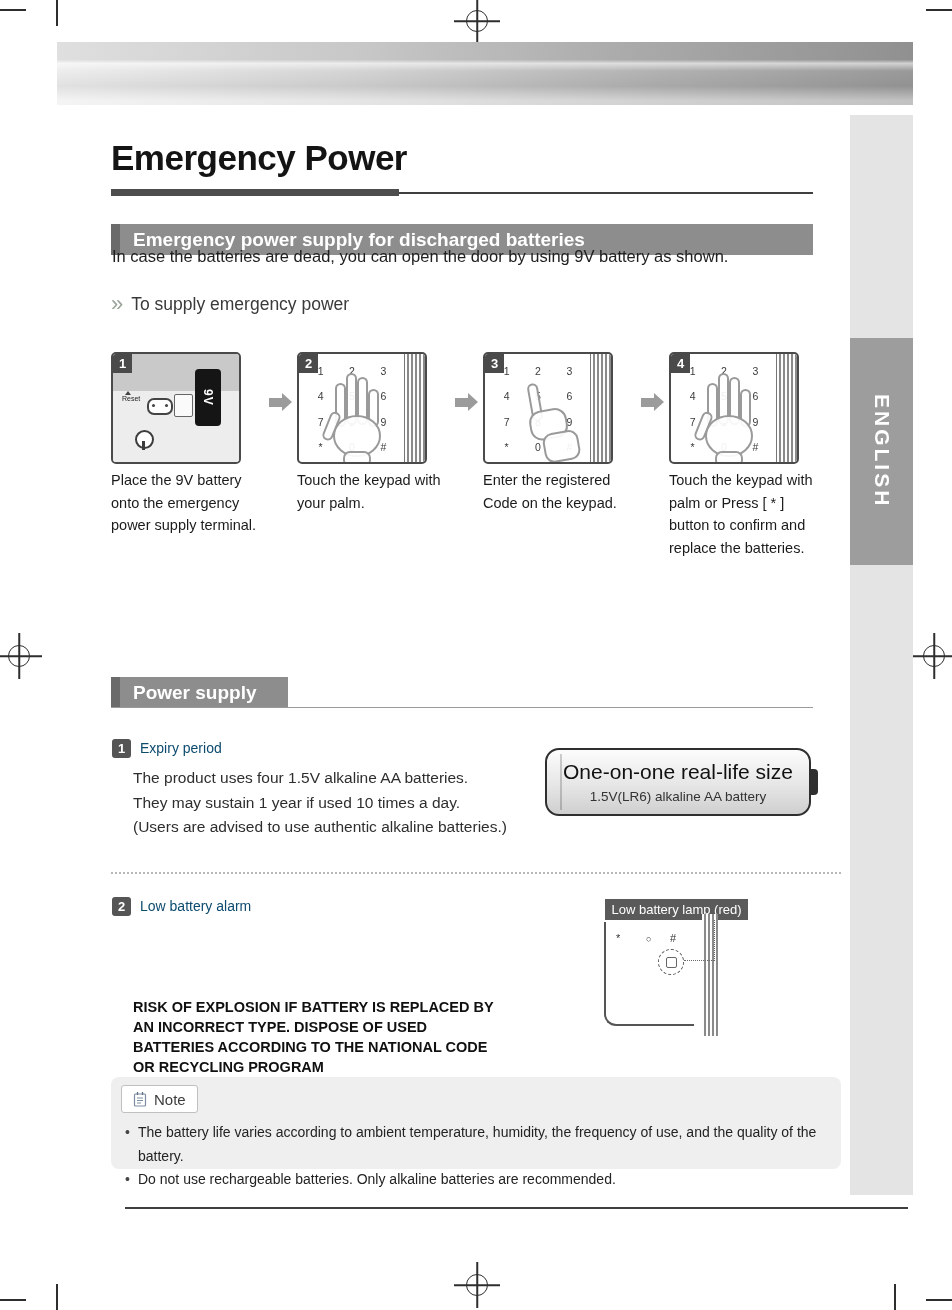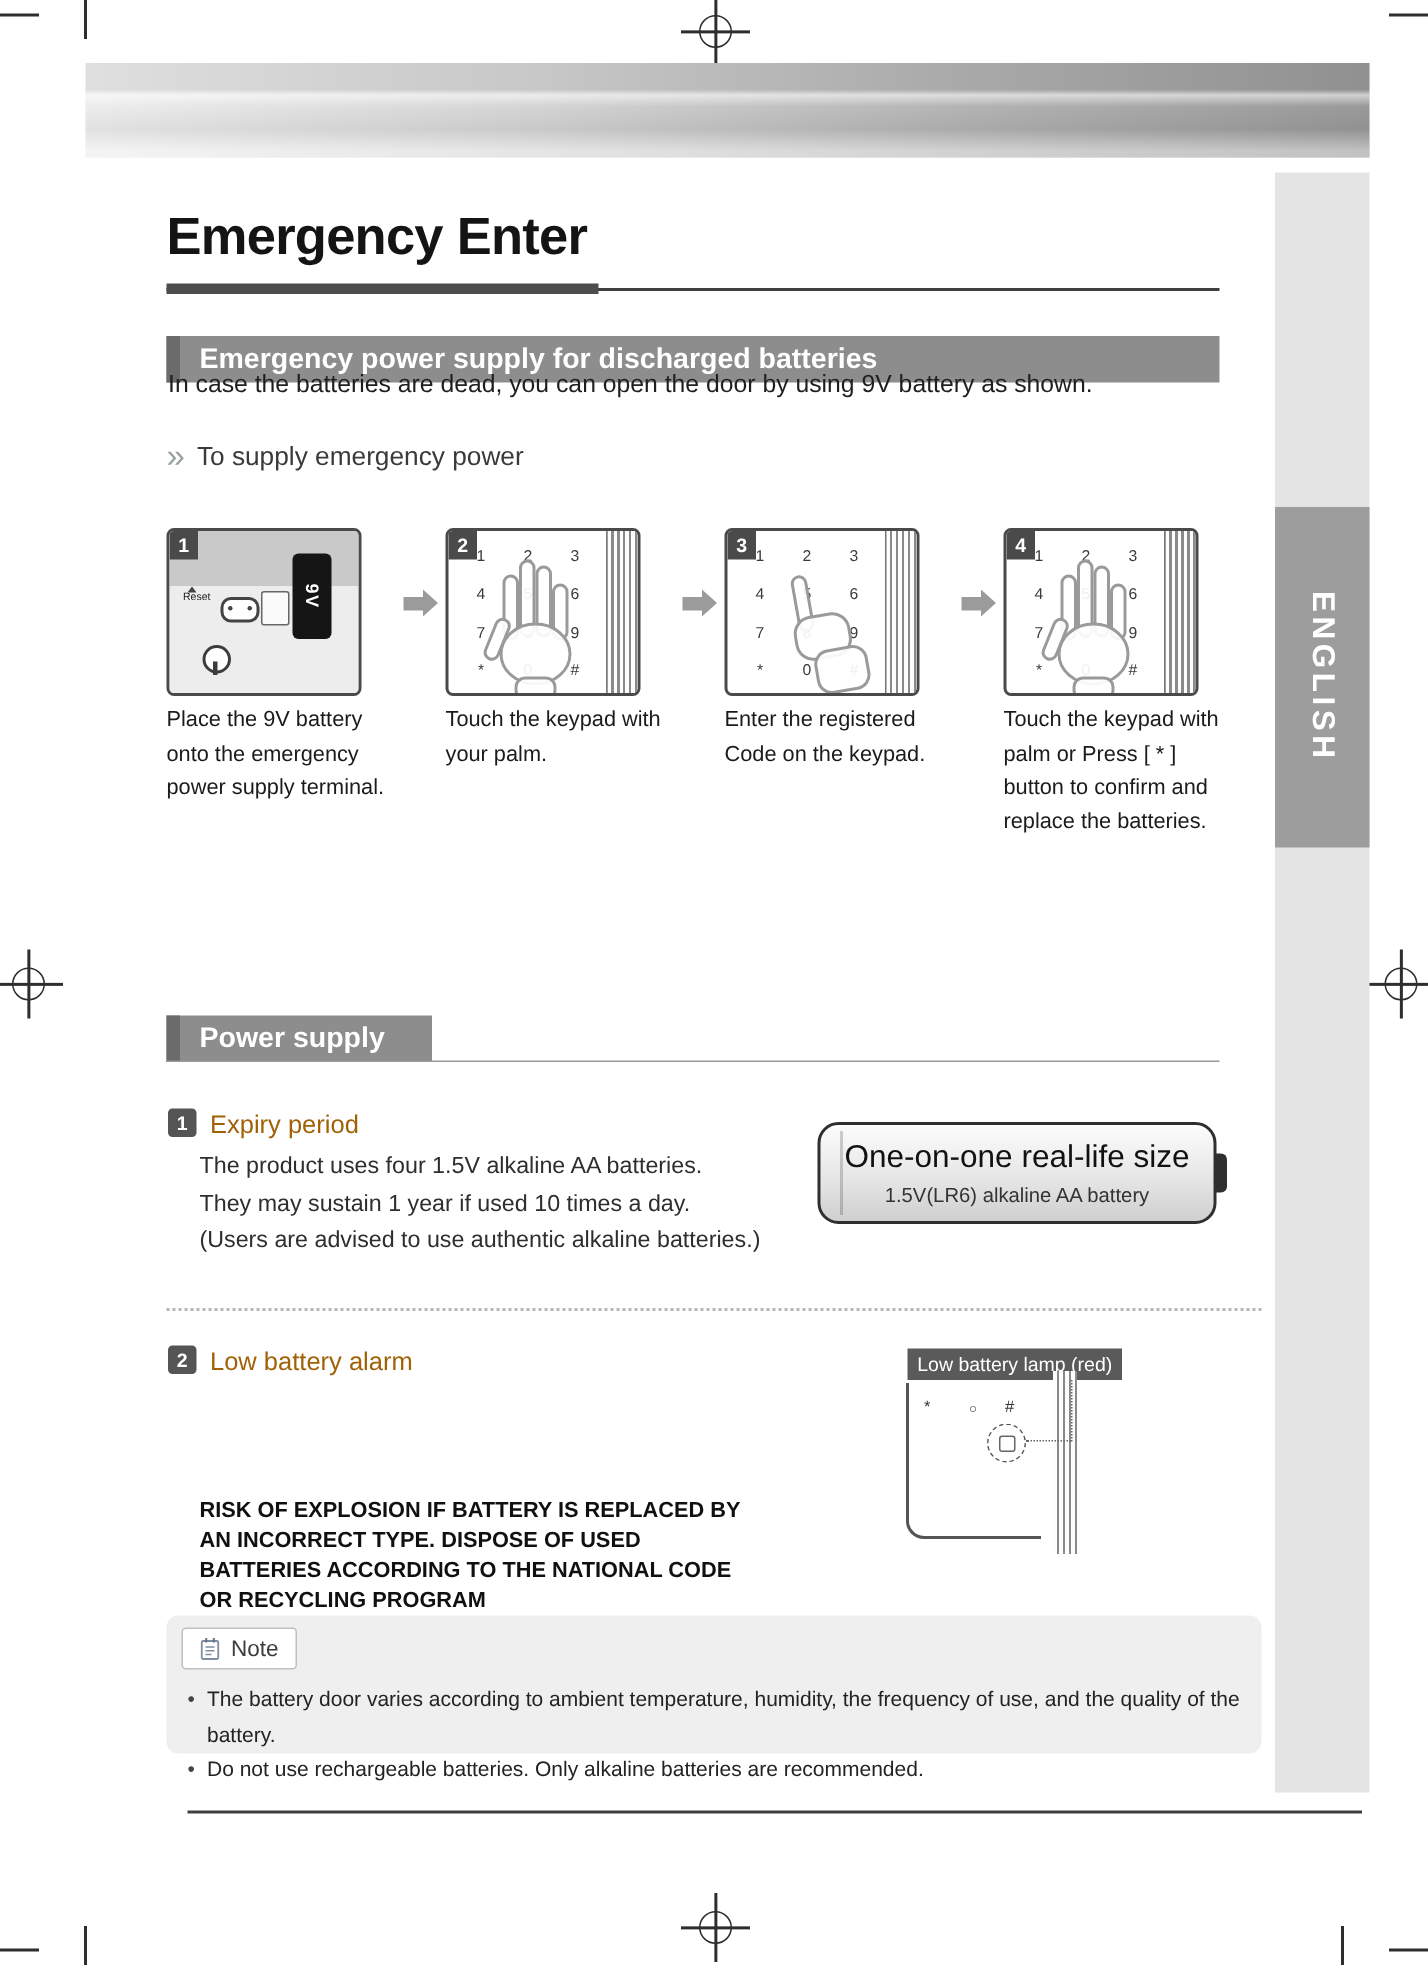--- a/index.html
+++ b/index.html
@@ -68,21 +68,21 @@
   .plug{position:absolute;left:61px;top:40px;width:17px;height:21px;background:#fafafa;border:1.5px solid #666;border-radius:2px;}
   .battery9v{position:absolute;left:82px;top:15px;width:26px;height:57px;background:#151515;border-radius:4px;
     display:flex;align-items:center;justify-content:center;}
   .battery9v span{writing-mode:vertical-rl;font-size:12px;font-weight:bold;color:#fff;letter-spacing:1px;}
   .keyhole{position:absolute;left:22px;top:76px;width:15px;height:15px;border:2.5px solid #3c3c3c;border-radius:50%;background:#fff;}
   .keyhole::after{content:"";position:absolute;left:4.5px;top:9px;width:3px;height:9px;background:#3c3c3c;}
 
   
   .num-badge{position:absolute;width:19px;height:19px;background:#555;border-radius:3px;color:#fff;
     font-size:13px;font-weight:bold;display:flex;align-items:center;justify-content:center;}
-  .block-title{position:absolute;font-size:17px;color:#a16207;}
+  .block-title{position:absolute;font-size:14px;color:#0c4a6e;}
   .body-lines{position:absolute;font-size:15.5px;line-height:24.5px;color:#2e2e2e;}
   .warning{position:absolute;left:133px;top:997px;width:362px;font-size:14.5px;font-weight:bold;line-height:20px;color:#101010;}
 
   .battery-pill{position:absolute;left:545px;top:748px;width:266px;height:68px;border:2.5px solid #2f2f2f;border-radius:14px;
     background:linear-gradient(180deg,#fcfcfc,#e6e6e6 55%,#cfcfcf);box-sizing:border-box;
     display:flex;flex-direction:column;align-items:center;justify-content:center;}
   .battery-pill::before{content:"";position:absolute;left:13px;top:4px;bottom:4px;width:1.5px;background:rgba(0,0,0,.18);}
   .battery-pill::after{content:"";position:absolute;right:-9px;top:50%;transform:translateY(-50%);width:8px;height:26px;background:#2f2f2f;border-radius:0 4px 4px 0;}
   .battery-pill .bt1{font-size:21px;color:#111;}
   .battery-pill .bt2{font-size:13.5px;color:#333;margin-top:5px;}
@@ -130,21 +130,21 @@
   <div class="tick" style="left:926px;top:9px;width:26px;height:1.5px;"></div>
   <div class="tick" style="left:56px;top:1284px;width:1.5px;height:26px;"></div>
   <div class="tick" style="left:0;top:1299px;width:26px;height:1.5px;"></div>
   <div class="tick" style="left:894px;top:1284px;width:1.5px;height:26px;"></div>
   <div class="tick" style="left:926px;top:1299px;width:26px;height:1.5px;"></div>
 
   <div class="top-band"></div>
   <div class="side-strip"></div>
   <div class="lang-tab">ENGLISH</div>
 
-  <h1 class="page-title" style="margin:0;">Emergency Enter</h1>
+  <h1 class="page-title" style="margin:0;">Emergency Power</h1>
   <div class="title-rule"></div>
   <div class="title-rule-thick"></div>
 
   <div class="section-bar" style="left:111px;top:224px;width:702px;">
     <span>Emergency power supply for discharged batteries</span>
   </div>
 
   <div class="intro">In case the batteries are dead, you can open the door by using 9V battery as shown.</div>
 
   <div class="subheading">
@@ -324,20 +324,20 @@
         <rect x="1.5" y="3" width="11" height="12" rx="1" fill="#fff" stroke="#7e8ea0" stroke-width="1.2"></rect>
         <line x1="4" y1="7" x2="10" y2="7" stroke="#7e8ea0" stroke-width="1"></line>
         <line x1="4" y1="9.5" x2="10" y2="9.5" stroke="#7e8ea0" stroke-width="1"></line>
         <line x1="4" y1="12" x2="8" y2="12" stroke="#7e8ea0" stroke-width="1"></line>
         <line x1="4.5" y1="1" x2="4.5" y2="4" stroke="#5f7186" stroke-width="1.3"></line>
         <line x1="9.5" y1="1" x2="9.5" y2="4" stroke="#5f7186" stroke-width="1.3"></line>
       </svg>
       <span>Note</span>
     </div>
     <div class="note-lines">
-      <div class="note-line">The battery door varies according to ambient temperature, humidity, the frequency of use, and the quality of the battery.</div>
+      <div class="note-line">The battery life varies according to ambient temperature, humidity, the frequency of use, and the quality of the battery.</div>
       <div class="note-line">Do not use rechargeable batteries. Only alkaline batteries are recommended.</div>
     </div>
   </div>
 
   <div class="bottom-rule"></div>
 
 </div>
 
 </body></html>

